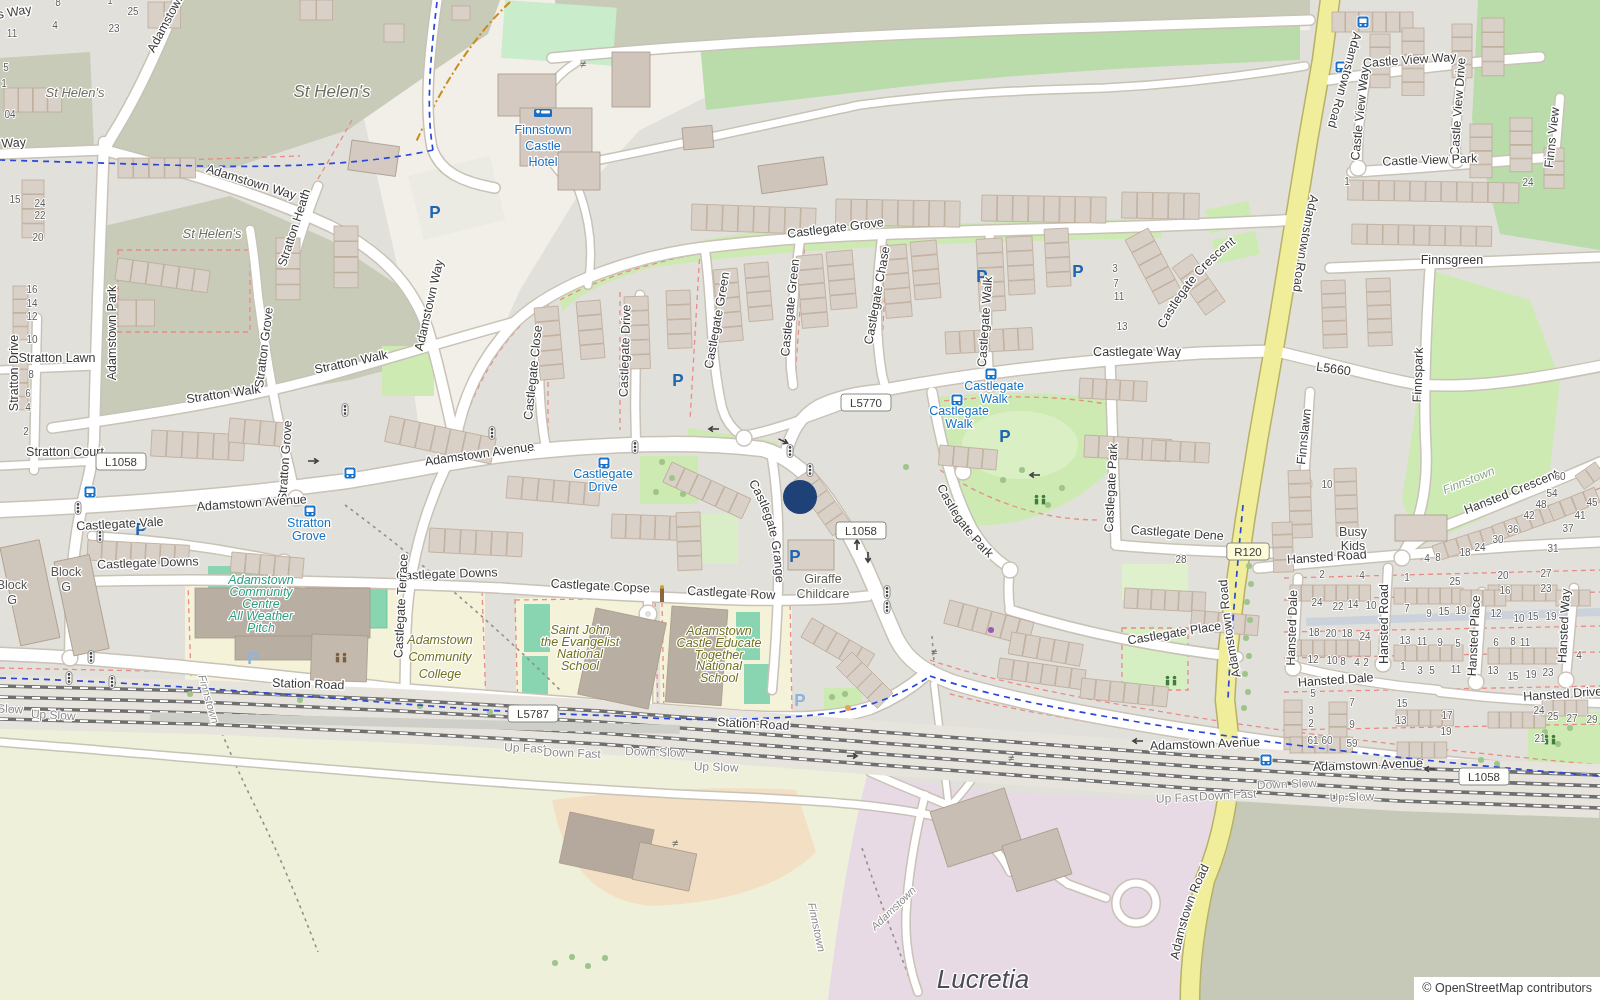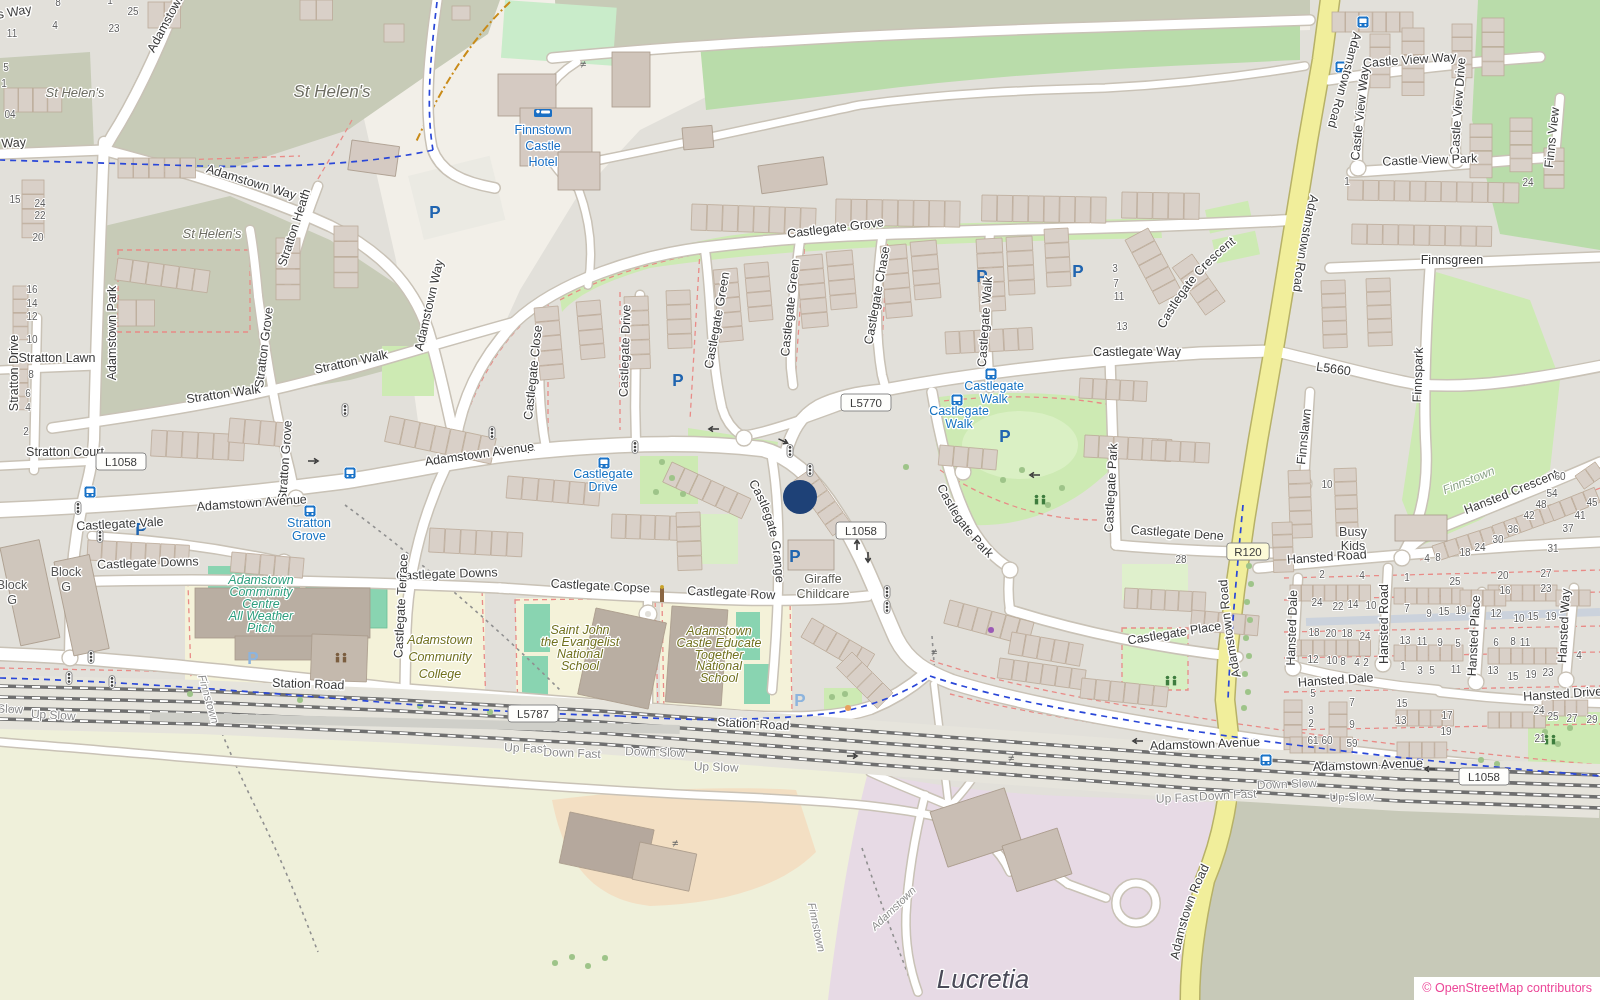--- a/index.html
+++ b/index.html
@@ -1,19 +1,19 @@
 <!DOCTYPE html>
 <html><head>
 <meta charset="utf-8">
 <style>
   html,body{margin:0;padding:0;background:#e2e0da;}
   #stage{position:relative;width:1600px;height:1000px;overflow:hidden;font-family:"Liberation Sans",sans-serif;}
   #map-svg{position:absolute;left:0;top:0;}
   #attribution{position:absolute;right:0;bottom:0;background:#ffffff;padding:4px 8px 5px 8px;
-    font-size:12.5px;color:#ec4899;z-index:5;}
+    font-size:12.5px;color:#404040;z-index:5;}
   text{font-family:"Liberation Sans",sans-serif;}
 </style>
 </head>
 <body>
 
 <div id="stage">
   <svg id="map-svg" width="1600" height="1000" viewBox="0 0 1600 1000">
       <defs>
         <path id="clp0" d="M 735,464 C 762,498 777,534 776,606" fill="none"></path>
         <path id="clp1" d="M 1160,338 C 1180,296 1207,263 1244,237" fill="none"></path>

